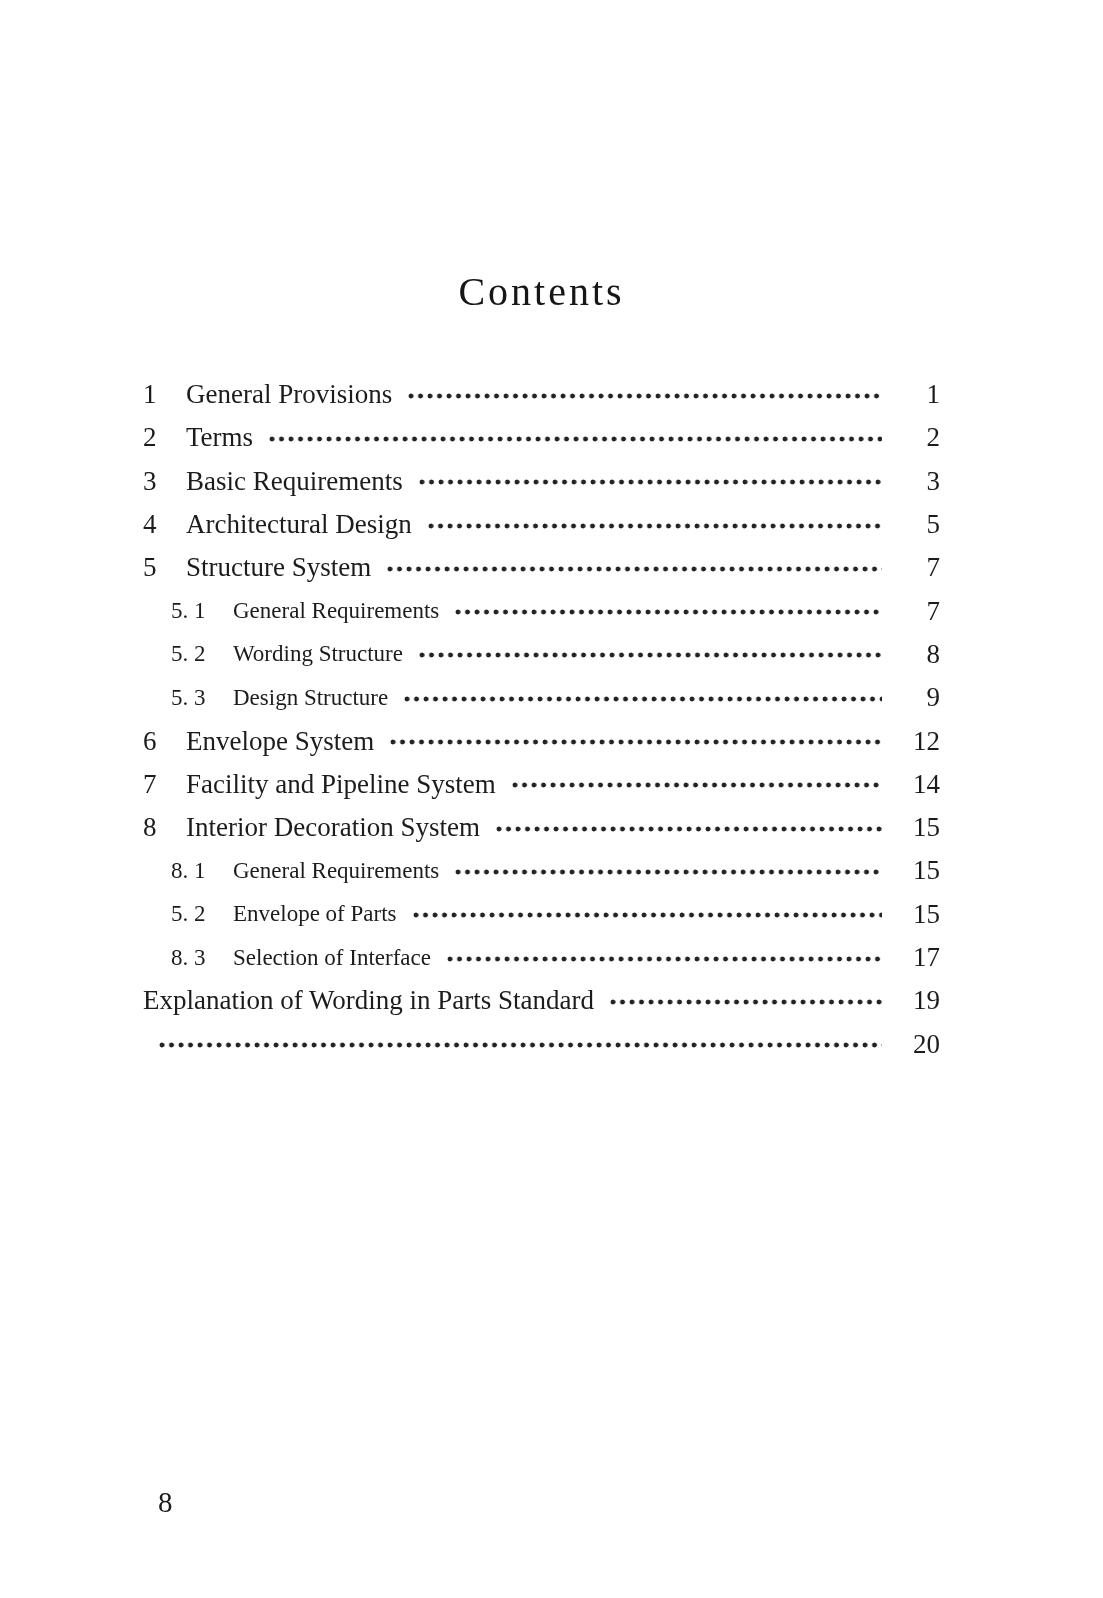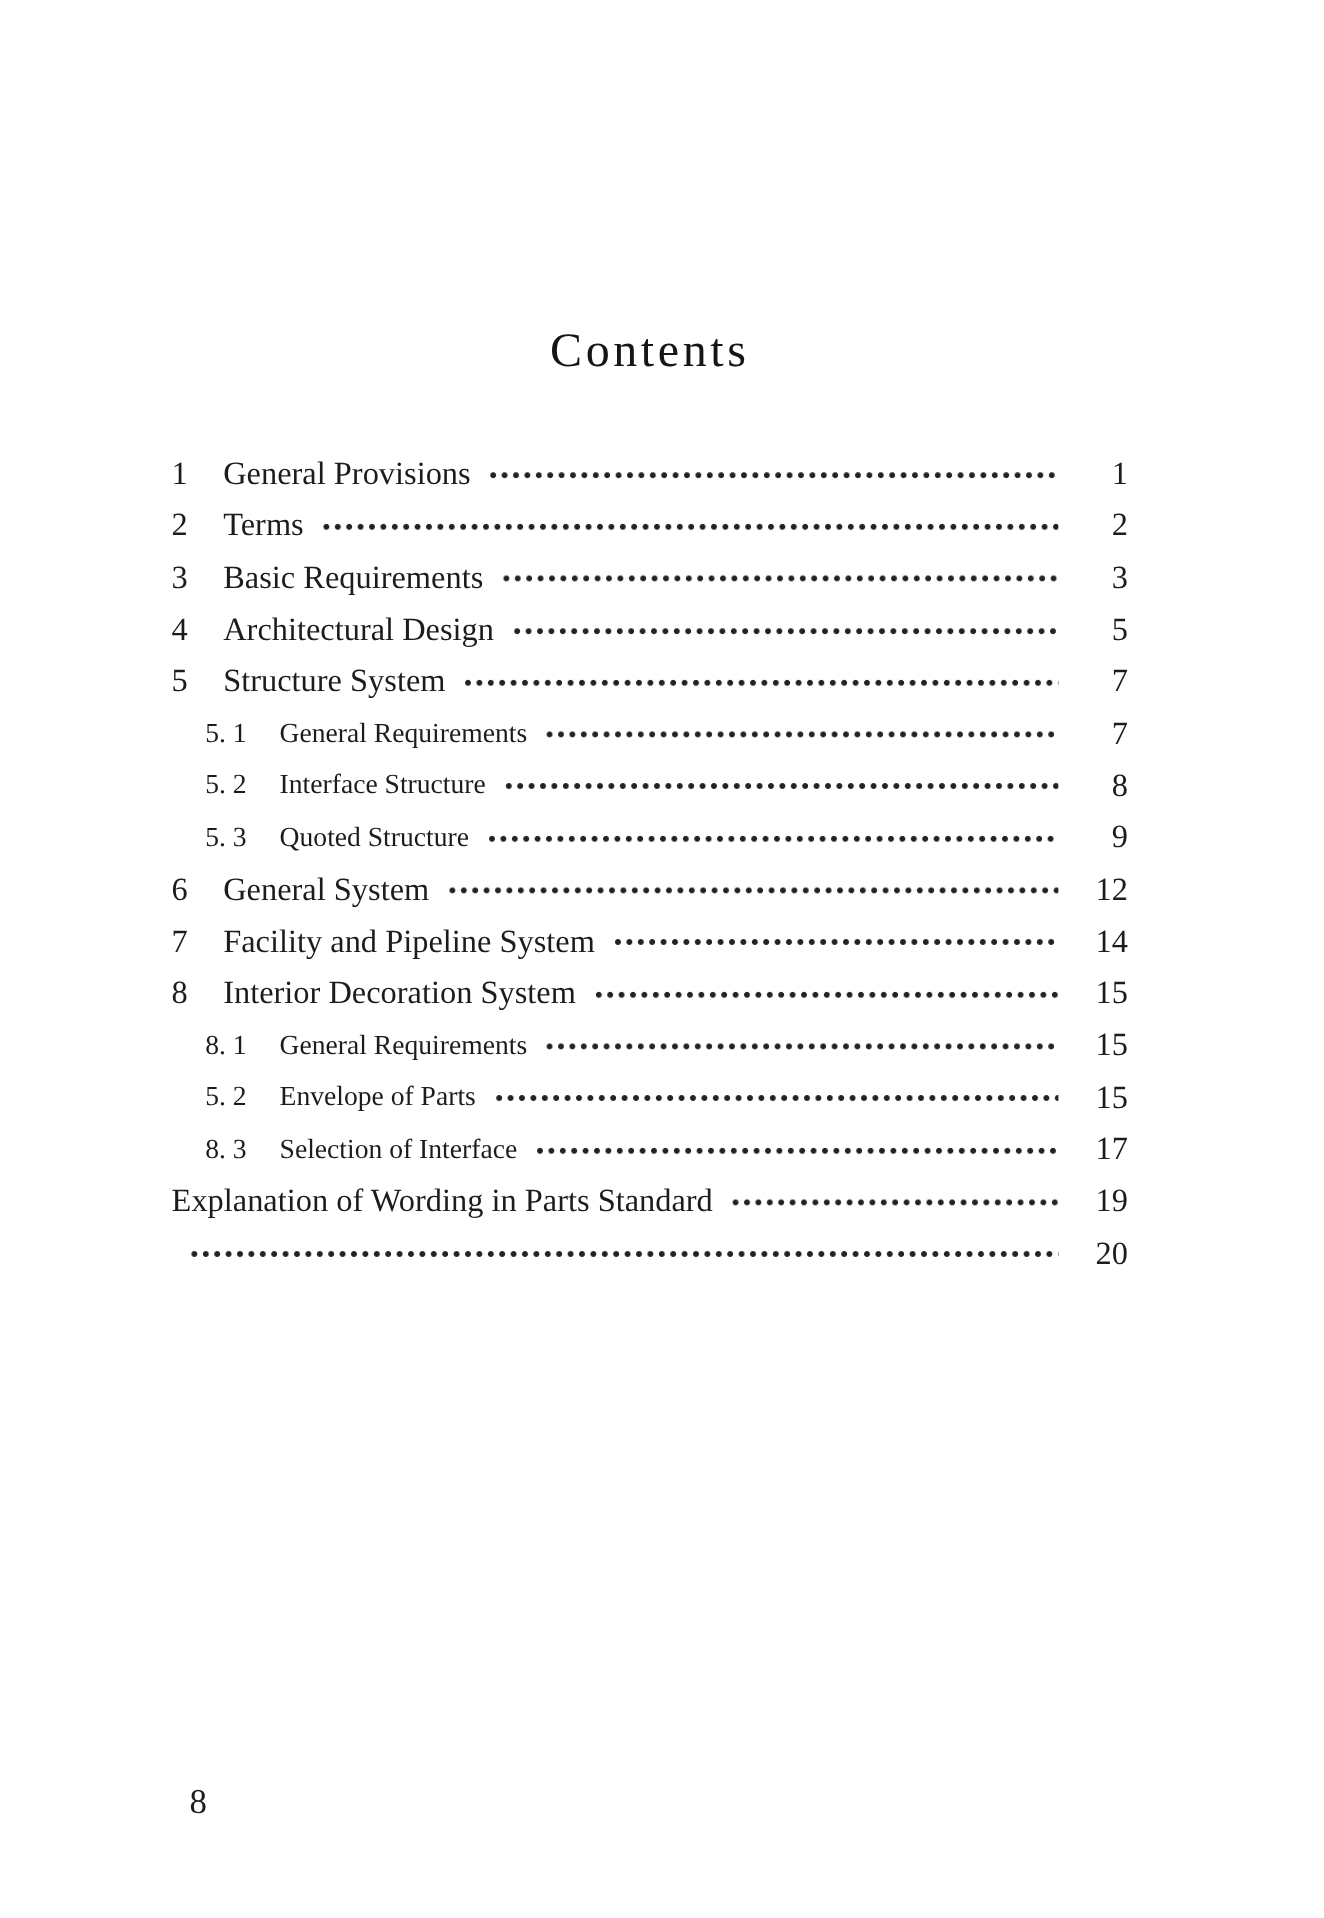--- a/index.html
+++ b/index.html
@@ -117,33 +117,33 @@
     <span class="toc-page">7</span>
   </div>
         <div class="toc-row sub">
     <span class="toc-num">5. 1</span>
     <span class="toc-label">General Requirements</span>
     <span class="toc-leader"></span>
     <span class="toc-page">7</span>
   </div>
         <div class="toc-row sub">
     <span class="toc-num">5. 2</span>
-    <span class="toc-label">Interface Structure</span>
+    <span class="toc-label">Wording Structure</span>
     <span class="toc-leader"></span>
     <span class="toc-page">8</span>
   </div>
         <div class="toc-row sub">
     <span class="toc-num">5. 3</span>
-    <span class="toc-label">Quoted Structure</span>
+    <span class="toc-label">Design Structure</span>
     <span class="toc-leader"></span>
     <span class="toc-page">9</span>
   </div>
         <div class="toc-row">
     <span class="toc-num">6</span>
-    <span class="toc-label">General System</span>
+    <span class="toc-label">Envelope System</span>
     <span class="toc-leader"></span>
     <span class="toc-page">12</span>
   </div>
         <div class="toc-row">
     <span class="toc-num">7</span>
     <span class="toc-label">Facility and Pipeline System</span>
     <span class="toc-leader"></span>
     <span class="toc-page">14</span>
   </div>
         <div class="toc-row">

